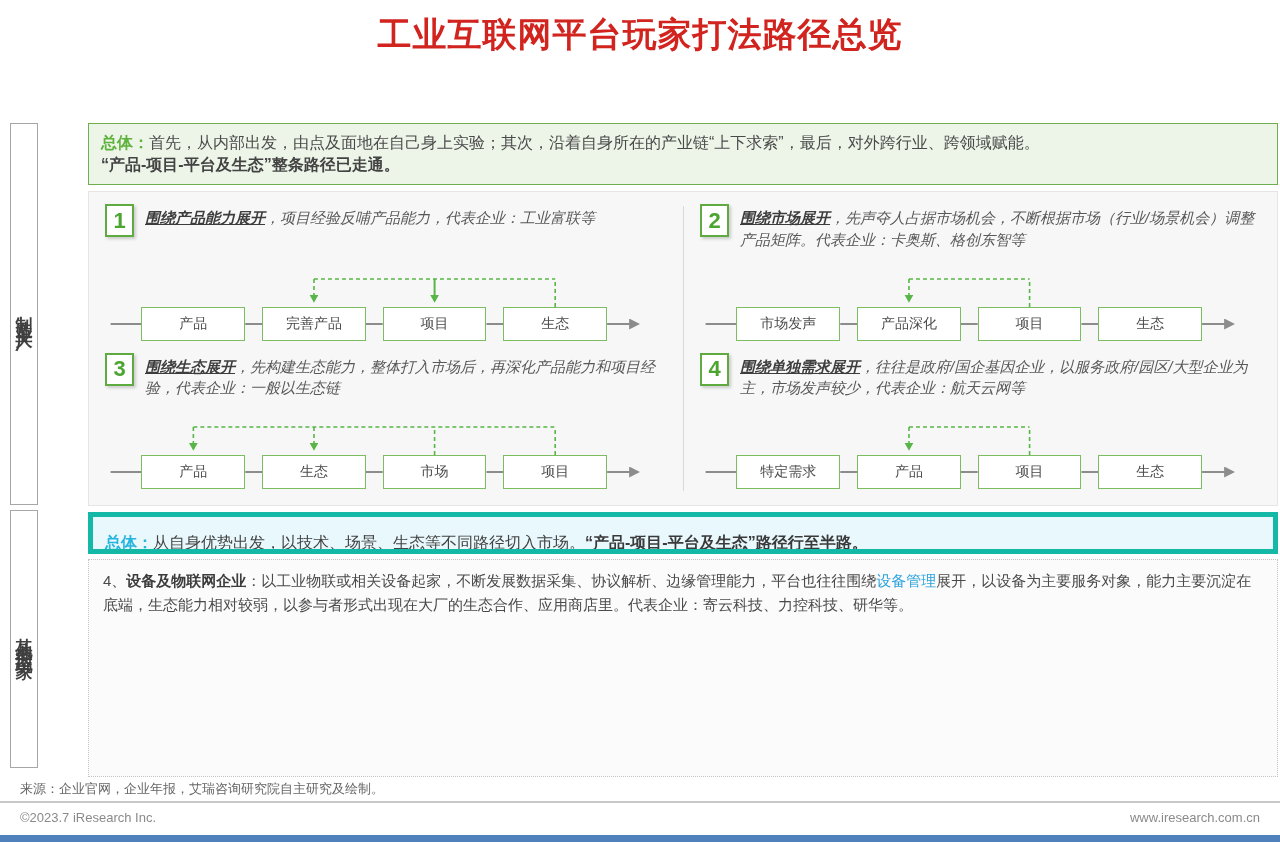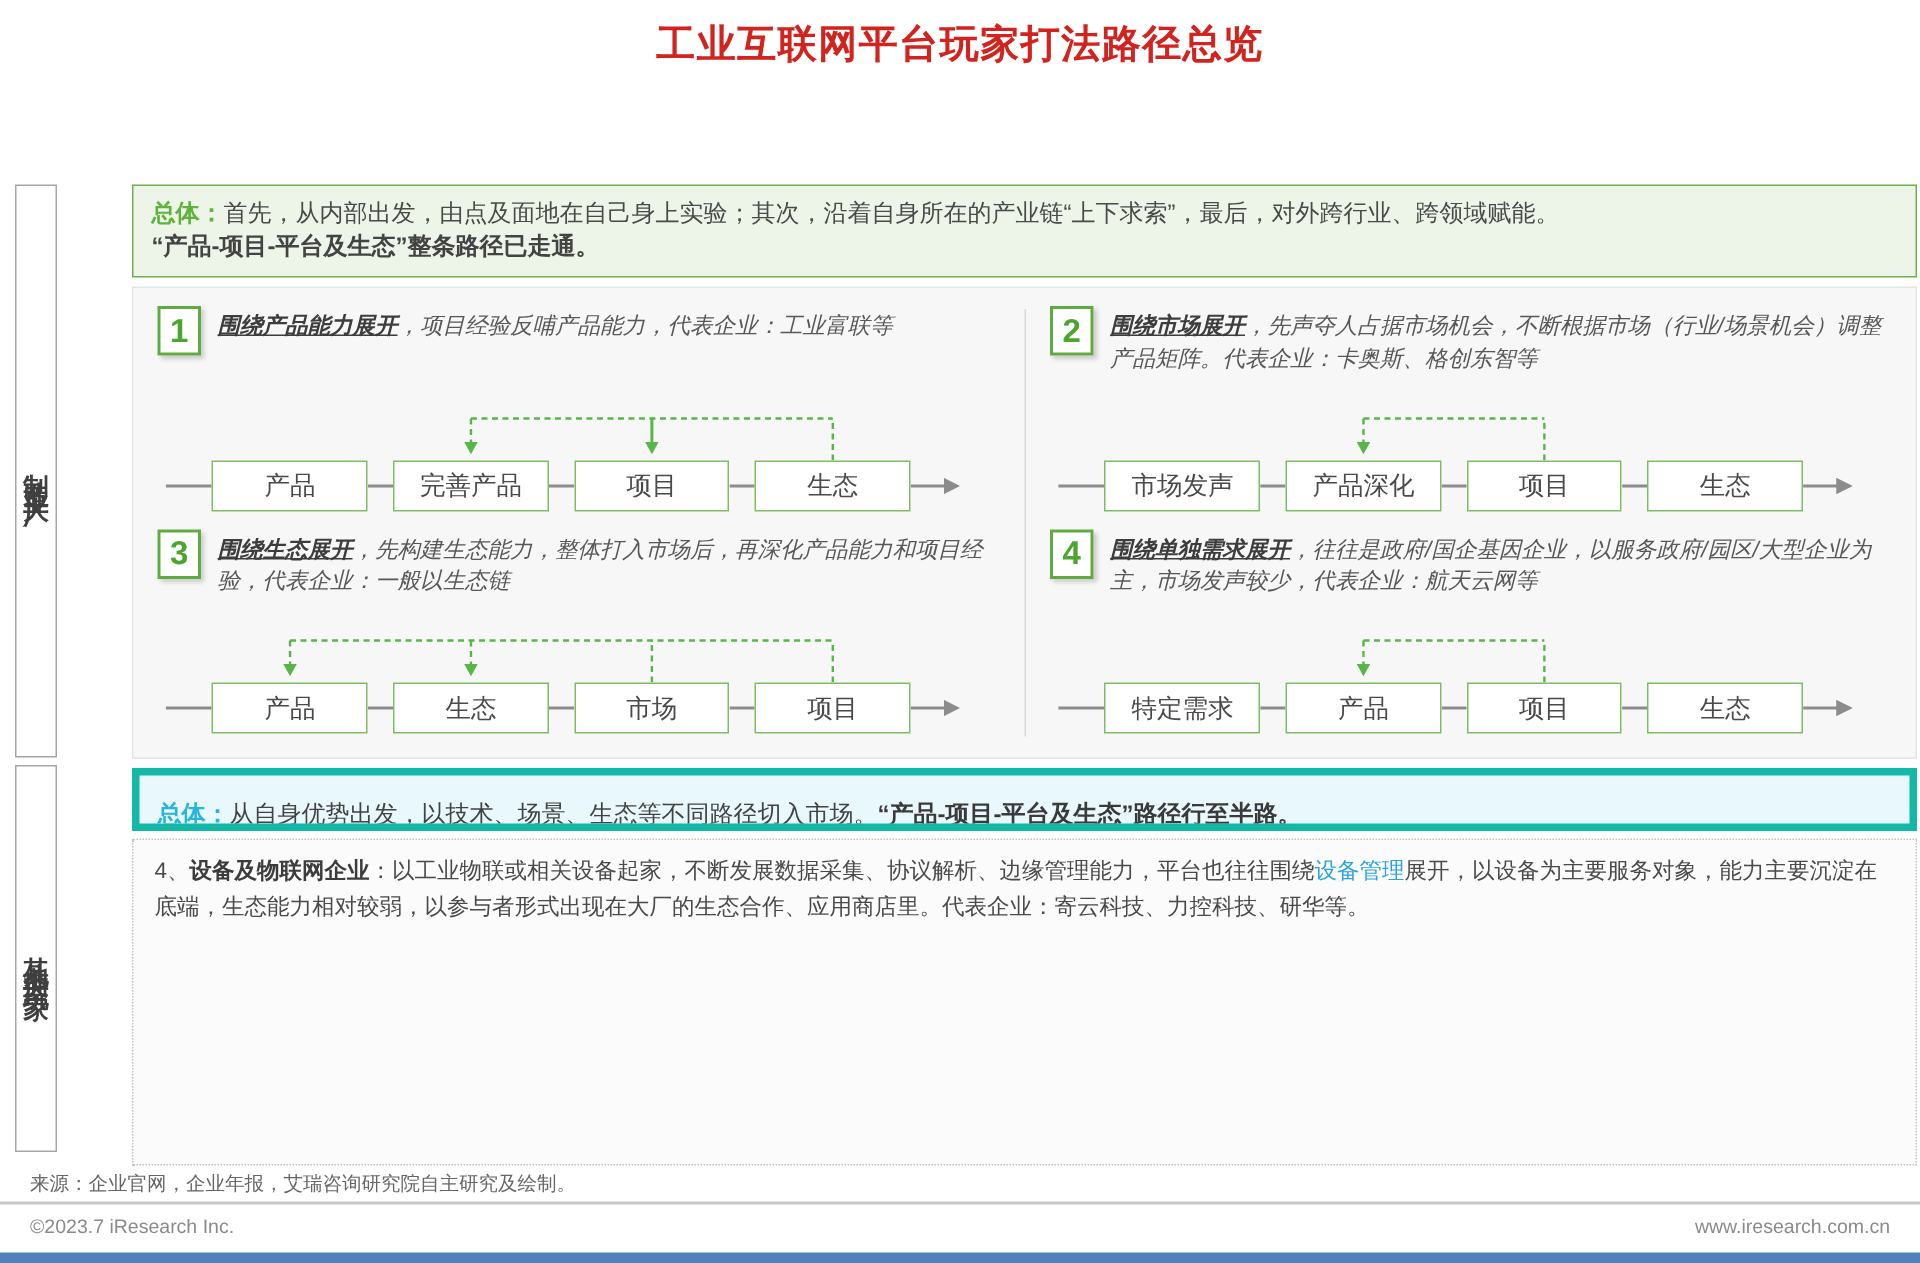--- a/index.html
+++ b/index.html
@@ -1,21 +1,21 @@
 <!DOCTYPE html>
 <html><head>
 <meta charset="utf-8">
 <style>
   * { margin:0; padding:0; box-sizing:border-box; }
   html,body { background:#ffffff; }
   body { font-family:"Liberation Sans","DejaVu Sans",sans-serif; color:#474747; }
   .page { position:relative; width:1280px; height:842px; background:#ffffff; overflow:hidden; }
 
   .title { position:absolute; top:12px; left:0; width:100%; text-align:center;
-           font-size:26px; font-weight:bold; color:#d2241f; letter-spacing:1px; }
+           font-size:34px; font-weight:bold; color:#d2241f; letter-spacing:1px; }
 
   
   .side-box { position:absolute; left:10px; width:28px; background:#fff;
               border:1px solid #a6a6a6; display:flex; align-items:center; justify-content:center;
               writing-mode:vertical-lr; text-orientation:upright;
               font-weight:bold; font-size:17px; color:#3f3f3f; letter-spacing:5px; }
   .side-1 { top:123px; height:382px; }
   .side-2 { top:510px; height:258px; }
 
   .main { position:absolute; left:88px; top:123px; width:1190px; }
@@ -37,21 +37,21 @@
                color:#4ba52e; font-size:22px; font-weight:bold; display:flex; align-items:center;
                justify-content:center; margin-right:11px; box-shadow:2px 2px 3px rgba(0,0,0,.18); }
   .quad-desc { font-style:italic; font-size:15px; line-height:1.45; color:#585858; padding-top:3px; }
   .quad-desc b { color:#3d3d3d;text-decoration:underline; }
 
   
   .flow { position:relative; height:72px; width:100%; }
   .flow svg { position:absolute; left:0; top:0; width:100%; height:100%; overflow:visible; }
   .fbox { position:absolute; top:36px; height:34px; width:18.5%; background:#fff;
           border:1.5px solid #7cbd62; display:flex; align-items:center; justify-content:center;
-          font-size:17px; color:#4a4a4a; }
+          font-size:14px; color:#4a4a4a; }
   .b1{left:6.5%;} .b2{left:28%;} .b3{left:49.5%;} .b4{left:71%;}
   .lg { stroke:#8c8c8c; stroke-width:2; }
   .ld { stroke:#58b648; stroke-width:1.6; stroke-dasharray:4 3; }
   .ls { stroke:#58b648; stroke-width:2; }
 
   
   .sum-cyan { margin-top:6px; height:34px; background:#e8f8fd; border:5px solid #14b8a6;
               padding:16px 12px; font-size:16px; color:#434343; white-space:nowrap; overflow:hidden; }
   .lbl-cyan { color:#27b5e0; font-weight:bold; }
   .sum-cyan b { color:#3a3a3a; }

